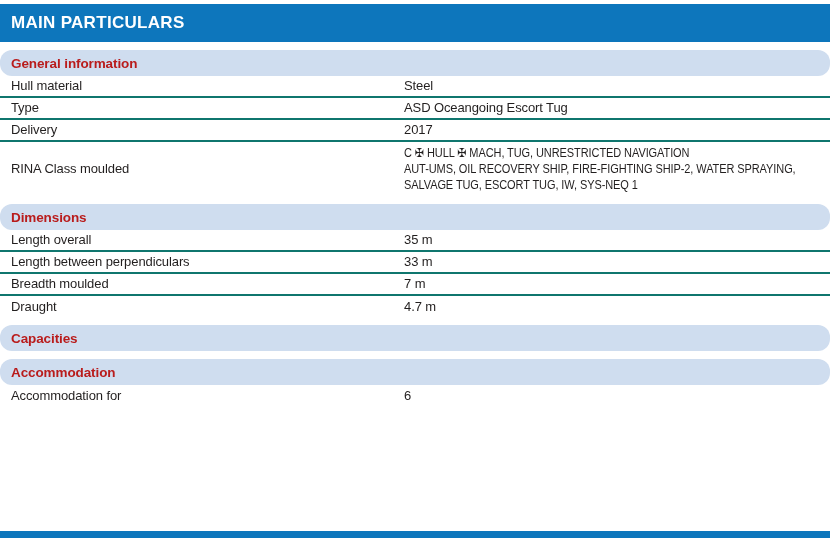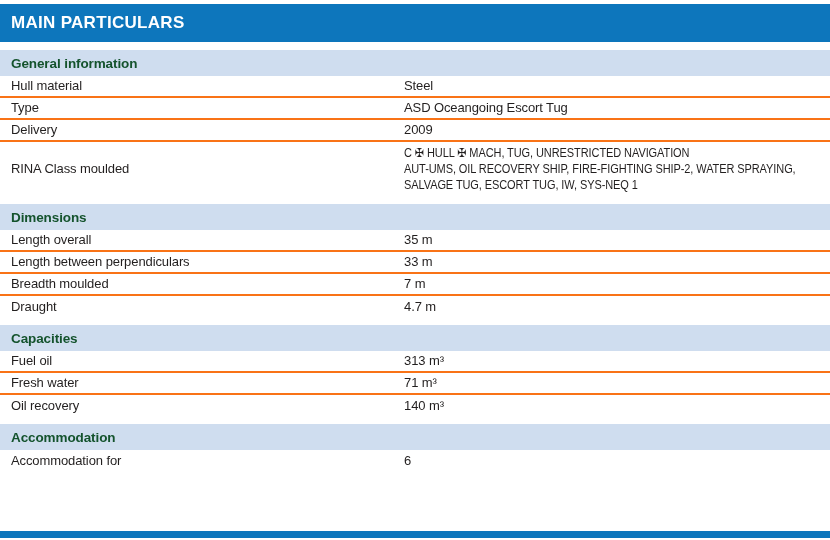--- a/index.html
+++ b/index.html
@@ -27,33 +27,34 @@
     letter-spacing: 0.3px;
     display: flex;
     align-items: center;
     padding-left: 11px;
     flex: none;
   }
   .section-band {
     height: 26px;
     margin-top: 8px;
     background: #cfddef;
-    color: #14532d;
+    color: #b91c1c;
     font-weight: bold;
     font-size: 13.5px;
     display: flex;
     align-items: center;
     padding-left: 11px;
     flex: none;
+    border-radius: 12px;
   }
   .rows .row {
     display: flex;
     align-items: center;
     min-height: 21px;
-    border-bottom: 2px solid #f97316;
+    border-bottom: 2px solid #0f766e;
     padding: 2px 0;
   }
   .rows .row:last-child { border-bottom: none; }
   .row .label {
     width: 404px;
     flex: none;
     padding-left: 11px;
     font-size: 13px;
     line-height: 16px;
   }
@@ -96,21 +97,21 @@
     <div class="row">
       <div class="label">Hull material</div>
       <div class="value">Steel</div>
     </div>
     <div class="row">
       <div class="label">Type</div>
       <div class="value">ASD Oceangoing Escort Tug</div>
     </div>
     <div class="row">
       <div class="label">Delivery</div>
-      <div class="value">2009</div>
+      <div class="value">2017</div>
     </div>
     <div class="row multiline">
       <div class="label">RINA Class moulded</div>
       <div class="value">
         <span class="vline">C ✠ HULL ✠ MACH, TUG, UNRESTRICTED NAVIGATION</span>
         <span class="vline">AUT-UMS, OIL RECOVERY SHIP, FIRE-FIGHTING SHIP-2, WATER SPRAYING,</span>
         <span class="vline">SALVAGE TUG, ESCORT TUG, IW, SYS-NEQ 1</span>
       </div>
     </div>
   </div>
@@ -133,34 +134,20 @@
     </div>
     <div class="row">
       <div class="label">Draught</div>
       <div class="value">4.7 m</div>
     </div>
   </div>
 
   <div class="section-band">
     <span>Capacities</span>
   </div>
-  <div class="rows">
-    <div class="row">
-      <div class="label">Fuel oil</div>
-      <div class="value">313 m³</div>
-    </div>
-    <div class="row">
-      <div class="label">Fresh water</div>
-      <div class="value">71 m³</div>
-    </div>
-    <div class="row">
-      <div class="label">Oil recovery</div>
-      <div class="value">140 m³</div>
-    </div>
-  </div>
 
   <div class="section-band">
     <span>Accommodation</span>
   </div>
   <div class="rows">
     <div class="row">
       <div class="label">Accommodation for</div>
       <div class="value">6</div>
     </div>
   </div>

